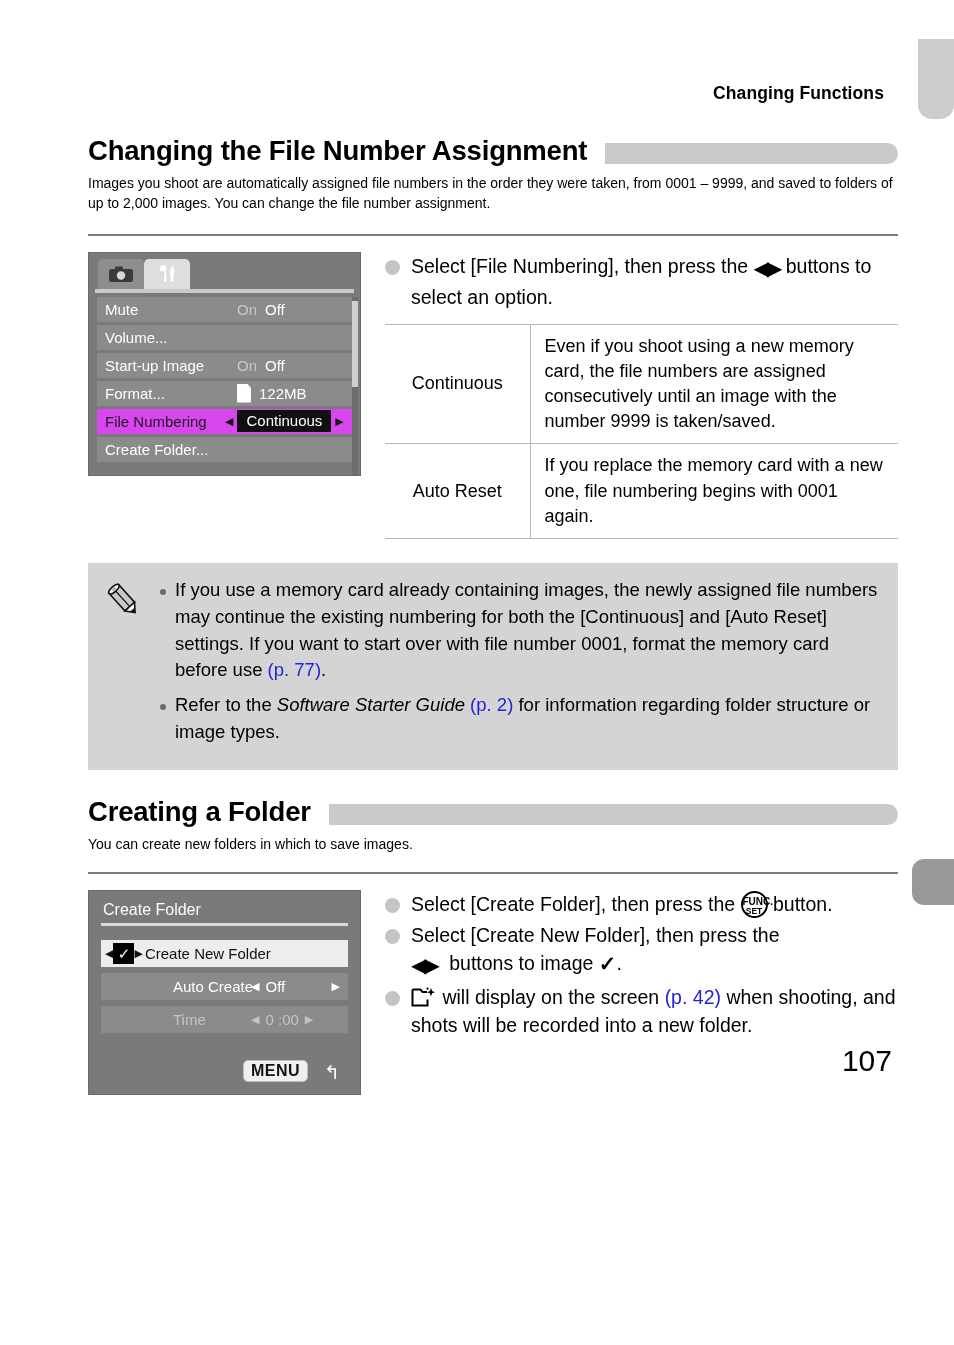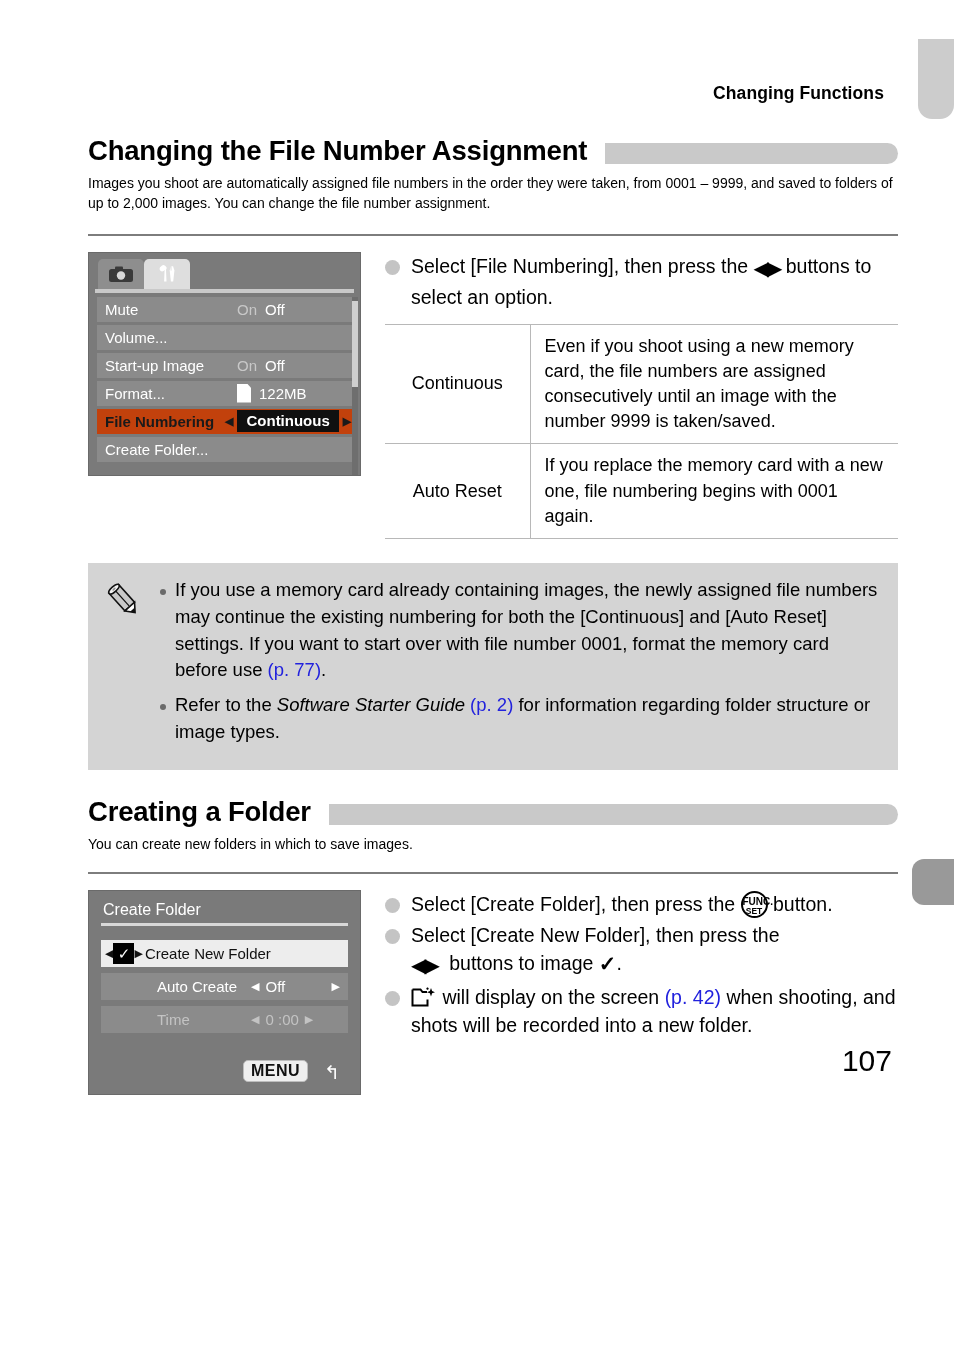--- a/index.html
+++ b/index.html
@@ -65,21 +65,21 @@
   .lcd-tabline { height:4px; background:#c9c9c9; margin:0 6px 4px 6px; }
   .lcd-rows { padding:0 8px 10px 8px; position:relative; }
   .lcd-row {
     height:25px; background:#8b8b8b; margin-bottom:3px;
     display:flex; align-items:center; padding:8px 8px;
     font-size:15px; position:relative;
   }
   .lcd-row .lbl { flex:0 0 auto; }
   .lcd-row .val { position:absolute; left:140px; display:flex; align-items:center; gap:8px; }
   .lcd-row .val .dim { color:#c8c8c8; }
-  .lcd-row.selected { background:#c2410c; color:#1a1a1a;font-weight:bold; }
+  .lcd-row.selected { background:#d946ef; color:#1a1a1a; }
   .pillbox {
     background:#101010; color:#fff; padding:1px 9px; font-size:15px;
     display:inline-block; line-height:20px;
   }
   .arr { font-size:11px; line-height:1; }
   .scrollbar {
     position:absolute; right:2px; top:0; width:6px; height:100%;
     background:#6e6e6e;
   }
   .scrollthumb { position:absolute; right:2px; top:4px; width:6px; height:86px; background:#cfcfcf; }
@@ -90,21 +90,21 @@
 
   
   .lcd2 { width:273px; height:205px; background:#7a7a7a; position:relative; color:#fff; border:1px solid #6a6a6a; }
   .lcd2-title { font-size:16px; padding:10px 0 4px 14px; }
   .lcd2-rule { height:3px; background:#d8d8d8; margin:0 12px 14px 12px; }
   .lcd2-row { height:27px; margin:0 12px 6px 12px; display:flex; align-items:center; font-size:15px; position:relative; }
   .lcd2-row.sel { background:#ededed; color:#111; padding-left:4px; }
   .lcd2-row.normal { background:#8b8b8b; justify-content:center; }
   .lcd2-row.dimrow { background:#8b8b8b; justify-content:center; color:#c3c3c3; }
   .check-black { background:#000; color:#fff; width:21px; height:21px; display:inline-flex; align-items:center; justify-content:center; font-size:15px; }
-  .lcd2-row .lbl2 { position:absolute; left:56px; }
+  .lcd2-row .lbl2 { position:absolute; left:72px; }
   .lcd2-row .val2 { position:absolute; left:150px; display:flex; align-items:center; gap:6px; }
   .lcd2-row .rarr { position:absolute; right:8px; font-size:11px; }
   .menu-btn {
     position:absolute; right:52px; bottom:12px;
     background:#efefef; color:#111; font-size:16px; font-weight:bold;
     padding:1px 7px; border-radius:5px; letter-spacing:.5px;
     border:1px solid #bdbdbd;
   }
   .back-arrow { position:absolute; right:20px; bottom:10px; font-size:19px; color:#fff; }
 

